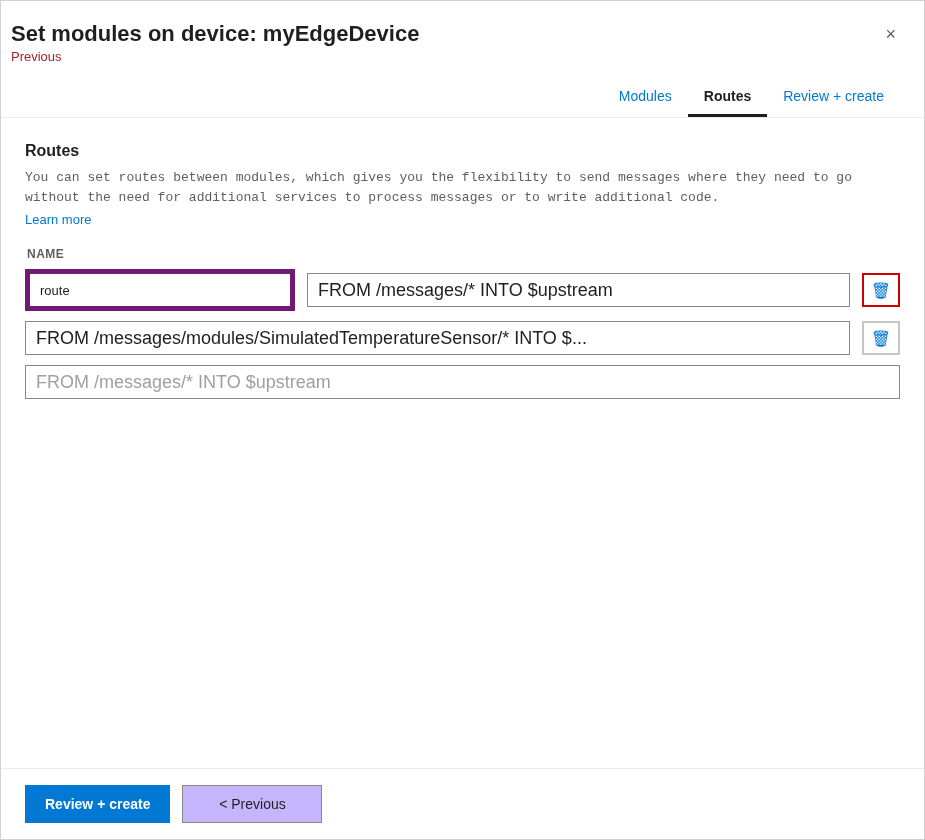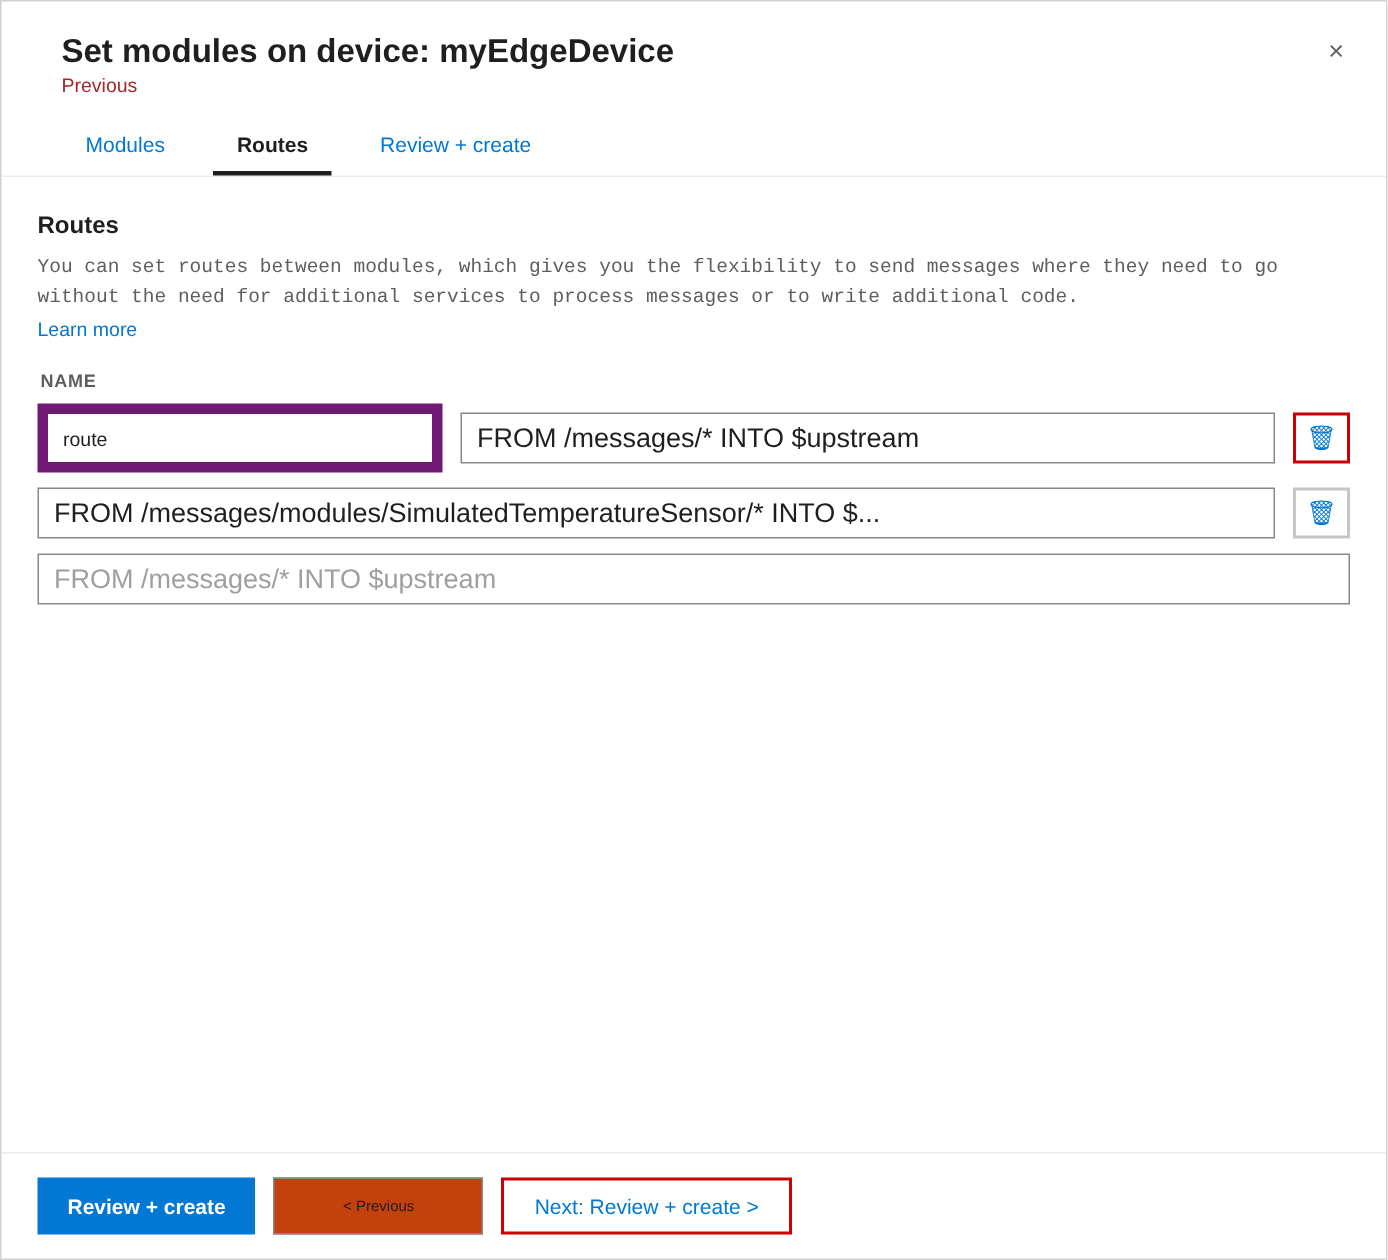--- a/index.html
+++ b/index.html
@@ -16,21 +16,21 @@
       background: #fff;
       width: 925px;
       min-height: 840px;
       border: 1px solid #d2d0ce;
       box-shadow: 0 4px 16px rgba(0,0,0,0.15);
       display: flex;
       flex-direction: column;
       position: relative;
     }
     .dialog-header {
-      padding: 20px 24px 0 40px;
+      padding: 20px 24px 0 10px;
       border-bottom: 1px solid #edebe9;
     }
     .dialog-title-row {
       display: flex;
       justify-content: space-between;
       align-items: flex-start;
       margin-bottom: 2px;
     }
     .dialog-title {
       font-size: 22px;
@@ -46,22 +46,23 @@
       padding: 4px;
       line-height: 1;
     }
     .dialog-subtitle {
       font-size: 13px;
       color: #a4262c;
       margin-bottom: 14px;
     }
     .tabs {
       display: flex;
-      gap: 16px;
+      gap: 0;
       margin-top: 4px;
+      justify-content: flex-end;
     }
     .tab {
       padding: 10px 16px;
       font-size: 14px;
       cursor: pointer;
       border: none;
       background: none;
       color: #0078d4;
       border-bottom: 3px solid transparent;
       font-family: inherit;
@@ -124,21 +125,21 @@
     }
     .route-row {
       display: flex;
       gap: 12px;
       margin-bottom: 10px;
       align-items: center;
     }
     .input-name {
       width: 270px;
       height: 34px;
-      border: 7px solid #701a75;
+      border: 5px solid #701a75;
       padding: 16px 10px;
       font-size: 13px;
       color: #201f1e;
       font-family: inherit;
       background: #fff;
     }
     .input-name::placeholder { color: #a19f9d; }
     .input-value {
       flex: 1;
       height: 34px;
@@ -183,25 +184,25 @@
       border: none;
       padding: 8px 20px;
       font-size: 14px;
       font-weight: 600;
       cursor: pointer;
       font-family: inherit;
       min-width: 140px;
       height: 38px;
     }
     .btn-secondary {
-      background: #c2410c;
+      background: #c4b5fd;
       color: #201f1e;
       border: 1px solid #8a8886;
       padding: 8px 20px;
-      font-size: 10px;
+      font-size: 14px;
       cursor: pointer;
       font-family: inherit;
       min-width: 140px;
       height: 38px;
     }
     .btn-next {
       background: #fff;
       color: #0078d4;
       border: 2px solid #c00;
       padding: 8px 20px;
@@ -256,15 +257,14 @@
 
       <div class="route-row">
         <input class="input-value" type="text" placeholder="FROM /messages/* INTO $upstream" style="">
       </div>
     </div>
   </div>
 
   <div class="dialog-footer">
     <button class="btn-primary">Review + create</button>
     <button class="btn-secondary">&lt; Previous</button>
-    <button class="btn-next">Next: Review + create &gt;</button>
   </div>
 </div>
 
 </body></html>

